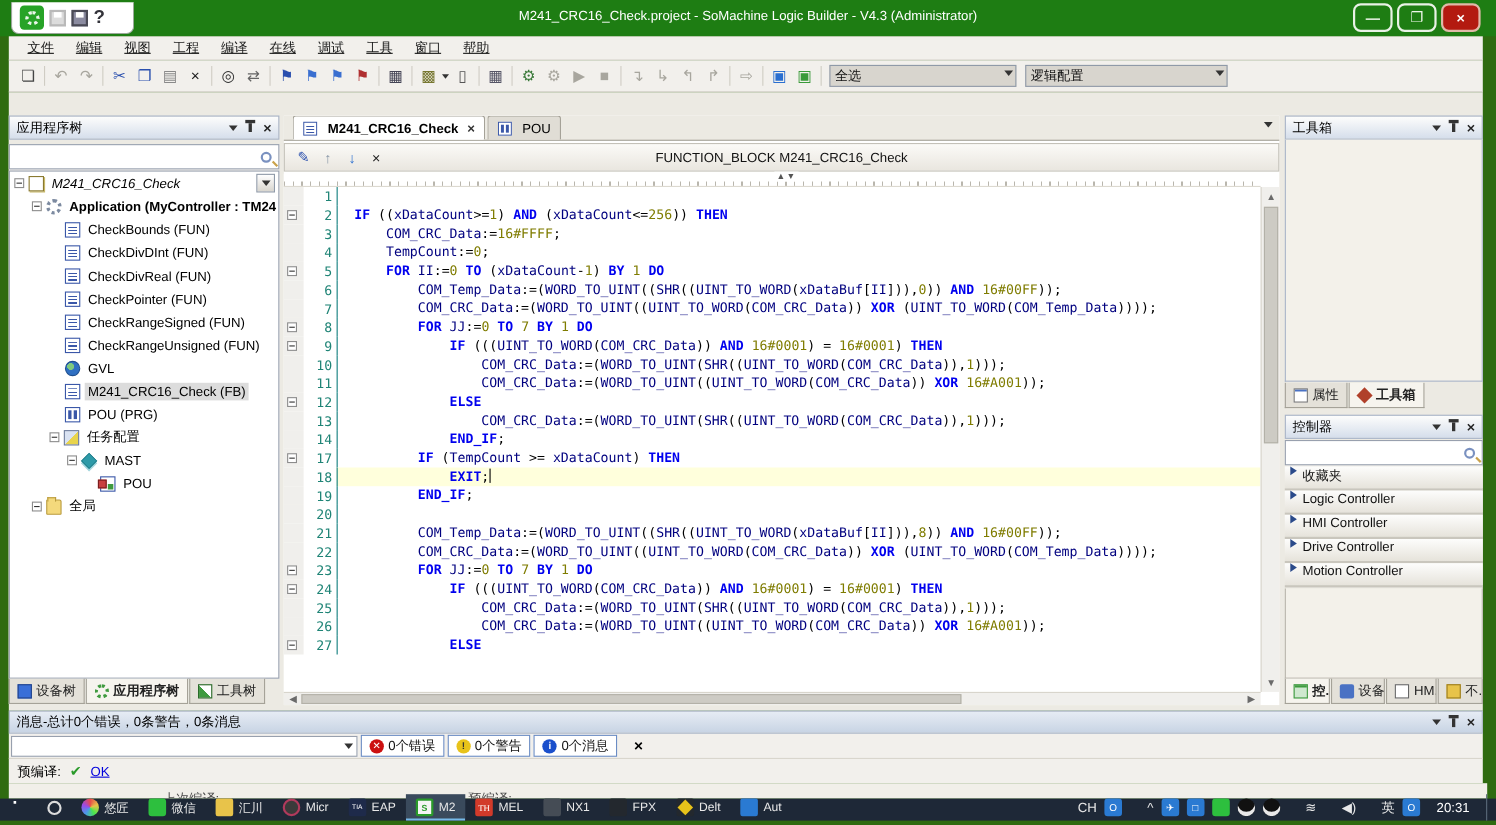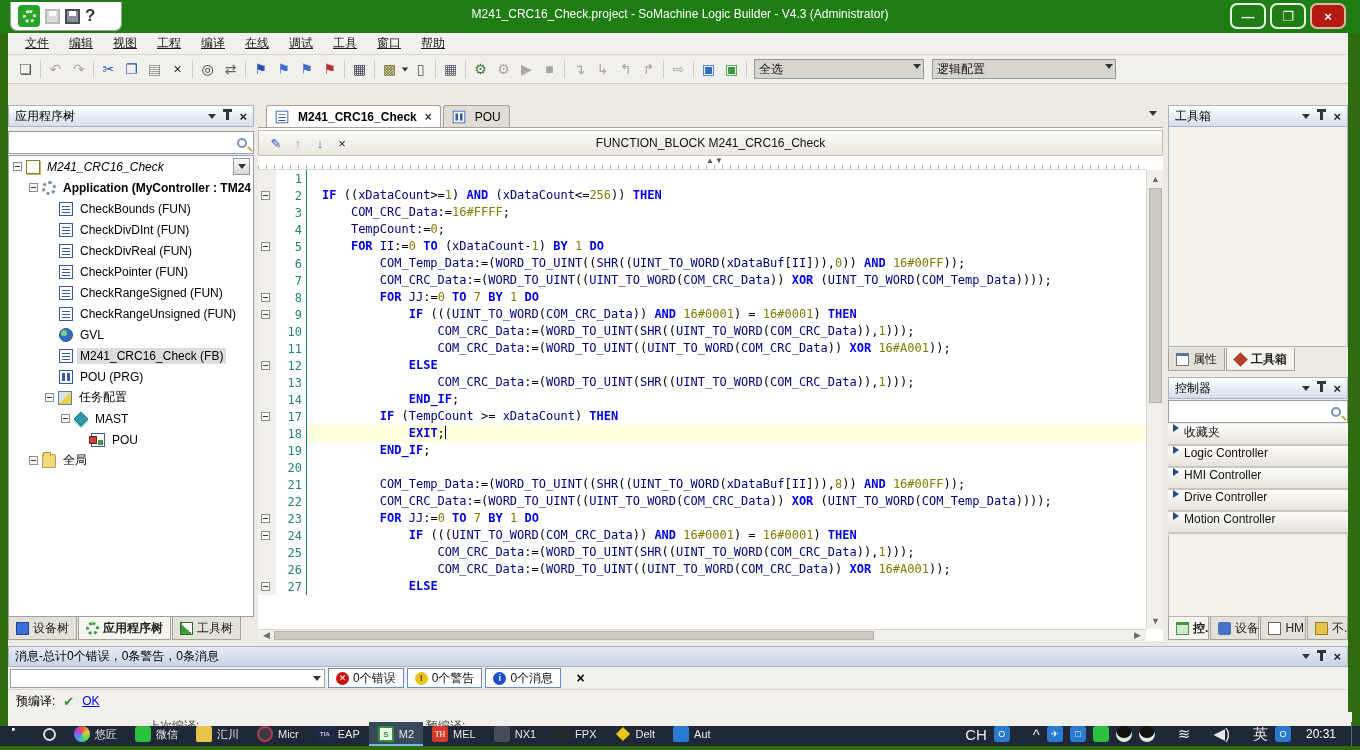--- a/index.html
+++ b/index.html
@@ -158,21 +158,21 @@
   .t-nx { background:#454c55; }
   .t-fpx { background:#23282e; }
   .t-delta { background:#23282e; position:relative; }
   .t-delta:before { content:""; position:absolute; left:3px; top:3px; width:10px; height:10px; background:#e8c31a; transform:rotate(45deg); }
   .t-aut { background:#2a7ad2; }
   .tray { margin-left:auto; display:flex; align-items:center; gap:7px; padding-right:4px; }
   .trico { width:16px; height:16px; border-radius:3px; display:flex; align-items:center; justify-content:center; font-size:9px; color:#fff; flex:none; }
   .tr-blue { background:#2a7ad2; }
   .tr-green { background:#2dbf3e; }
   .tr-penguin { background:#111; border-radius:50%; box-shadow:inset 0 -4px 0 #e8e8e8; }
-  .tr-txt { color:#e8e8e8; font-size:15px;padding-left:16px; }
+  .tr-txt { color:#e8e8e8; font-size:12px;padding-left:16px; }
   .clock { color:#fff; font-size:12px; padding:0 8px; }
   .showdesk { width:5px; height:24px; border-left:1px solid #5a6a7a; }
 </style>
 </head>
 <body>
 
 <div class="screen">
 
   <div class="titlebar">
     <div class="qat">

